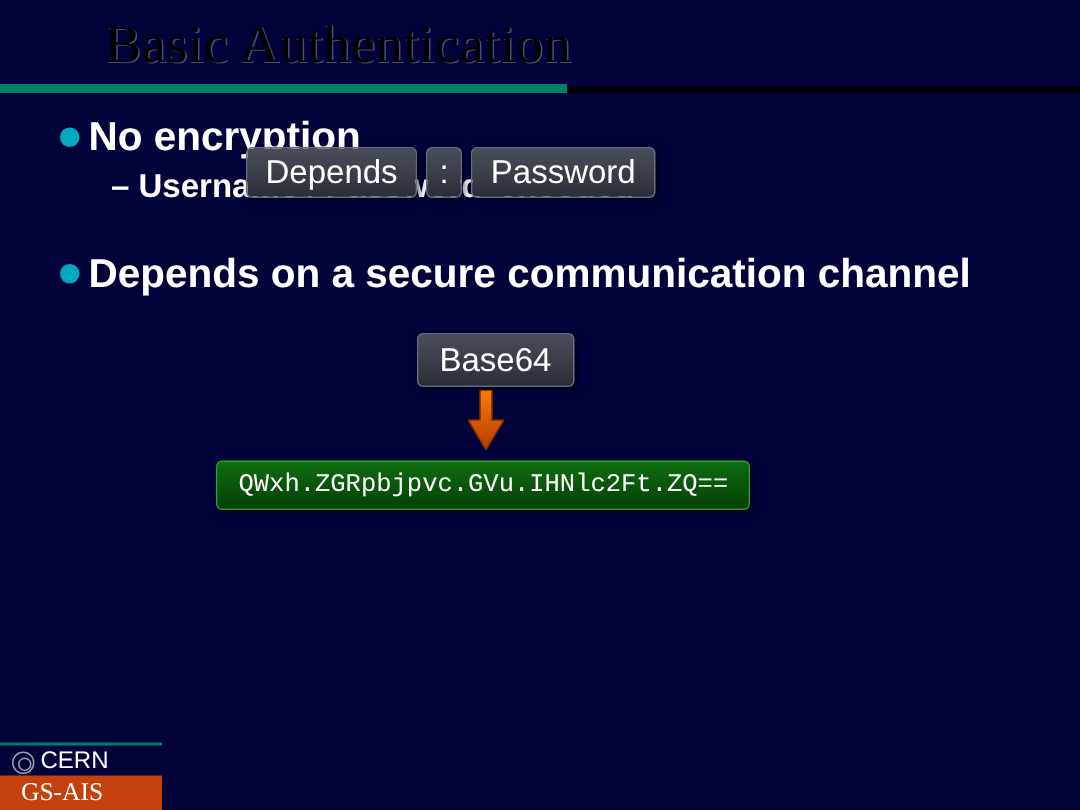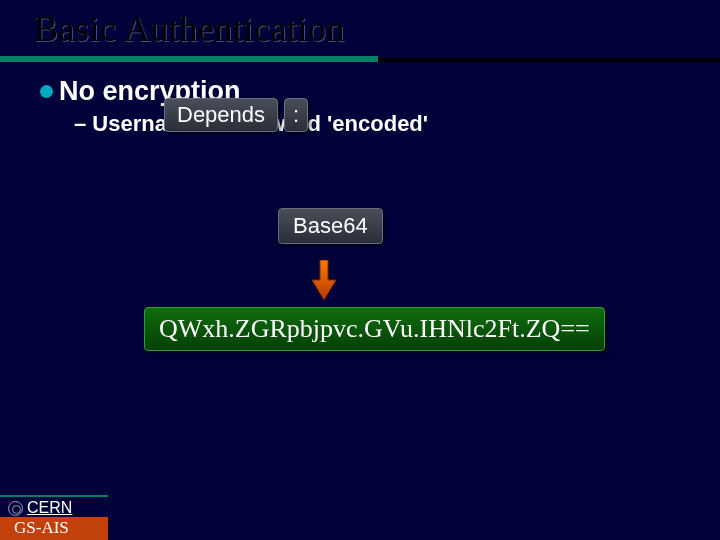--- a/index.html
+++ b/index.html
@@ -5,20 +5,21 @@
   * { box-sizing: border-box; margin: 0; padding: 0; }
   html, body { width: 720px; height: 540px; overflow: hidden; }
   body {
     background: #01023a;
     font-family: "Times New Roman", Times, serif;
     color: #fff;
     position: relative;
   }
   .title-wrap {
     padding: 8px 0 0 34px;
+    margin-left: 36px;
   }
   .title {
     font-size: 36px;
     color: #000;
     text-shadow: 1px 1px 0 #4a4a7a;
     font-weight: normal;
     letter-spacing: 0.5px;
   }
   .rule-outer {
     height: 4px;
@@ -78,43 +79,43 @@
     border: 1px solid #6a6e7a;
     border-radius: 4px;
     padding: 3px 12px;
     box-shadow: 2px 2px 4px rgba(0,0,0,0.5);
   }
   .pill.sm { padding: 3px 8px; }
   .depends-block { margin-top: 30px; }
   .base64-box {
     position: absolute;
     left: 278px;
-    top: 146px;
+    top: 160px;
     font-family: Arial, sans-serif;
     font-size: 22px;
     color: #fff;
     background: linear-gradient(#4a4e5a, #2a2e38);
     border: 1px solid #6a6e7a;
     border-radius: 4px;
     padding: 4px 14px;
     box-shadow: 2px 2px 4px rgba(0,0,0,0.5);
   }
   .arrow {
     position: absolute;
     width: 24px;
     height: 40px;
   }
   .arrow svg { width: 100%; height: 100%; }
   .arrow.a1 { left: 312px; top: 198px; }
   .enc-box {
     position: absolute;
     left: 144px;
     top: 245px;
-    font-family: Liberation Serif, serif;
-    font-size: 26px;
+    font-family: Liberation Mono, monospace;
+    font-size: 17px;
     color: #fff;
     background: linear-gradient(#0e6e0e, #063f06);
     border: 1px solid #2aa02a;
     border-radius: 4px;
     padding: 6px 14px;
     box-shadow: 2px 2px 5px rgba(0,0,0,0.6);
   }
   .footer {
     position: absolute;
     left: 0;
@@ -137,21 +138,20 @@
     flex: 0 0 auto;
   }
   .footer-top .ring::after{
     content:""; position:absolute; left:3px; top:3px; width:7px; height:7px;
     border:1px solid #9aa0b4; border-radius:50%;
   }
   .footer-top span {
     font-family: Arial, sans-serif;
     font-size: 16px;
     color: #fff;
-    text-decoration: underline;
   }
   .footer-bot {
     background: #c2410c;
     color: #fff;
     font-family: "Times New Roman", serif;
     font-size: 17px;
     padding: 1px 10px 2px 14px;
   }
 </style>
 </head>
@@ -166,22 +166,26 @@
 <div class="content">
 
   <div class="b1">
     <span class="dot"></span><span>No encryption</span>
   </div>
   <div class="b2">– Username / Password 'encoded'</div>
 
   <div class="pill-row">
     <div class="pill">Depends</div>
     <div class="pill sm">:</div>
-  </div>
-
+    <div class="pill">Password</div>
+  </div>
+
+  <div class="b1 depends-block">
+    <span class="dot"></span><span>Depends on a secure communication channel</span>
+  </div>
 
   <div class="base64-box">Base64</div>
 
   <div class="arrow a1">
     <svg viewBox="0 0 24 40">
       <defs>
         <linearGradient id="ag" x1="0" y1="0" x2="0" y2="1">
           <stop offset="0" stop-color="#ff7a00"></stop>
           <stop offset="1" stop-color="#b43a00"></stop>
         </linearGradient>

